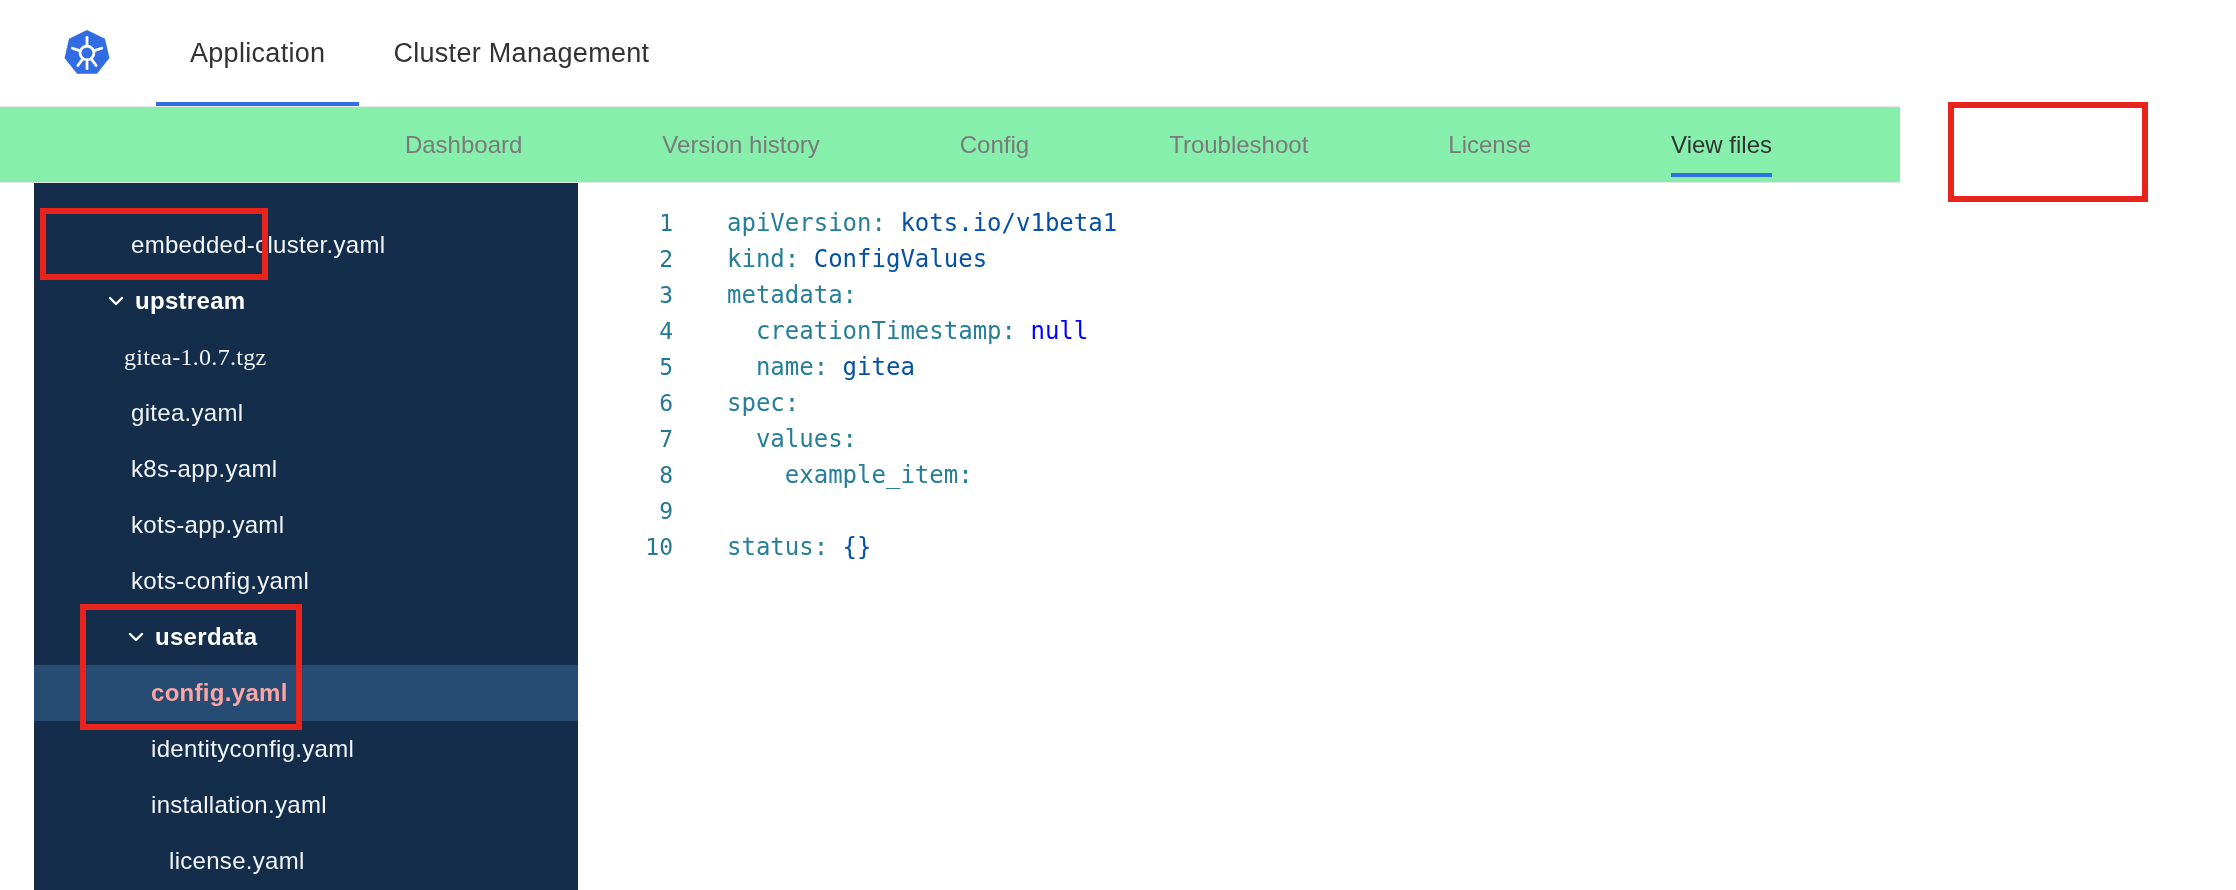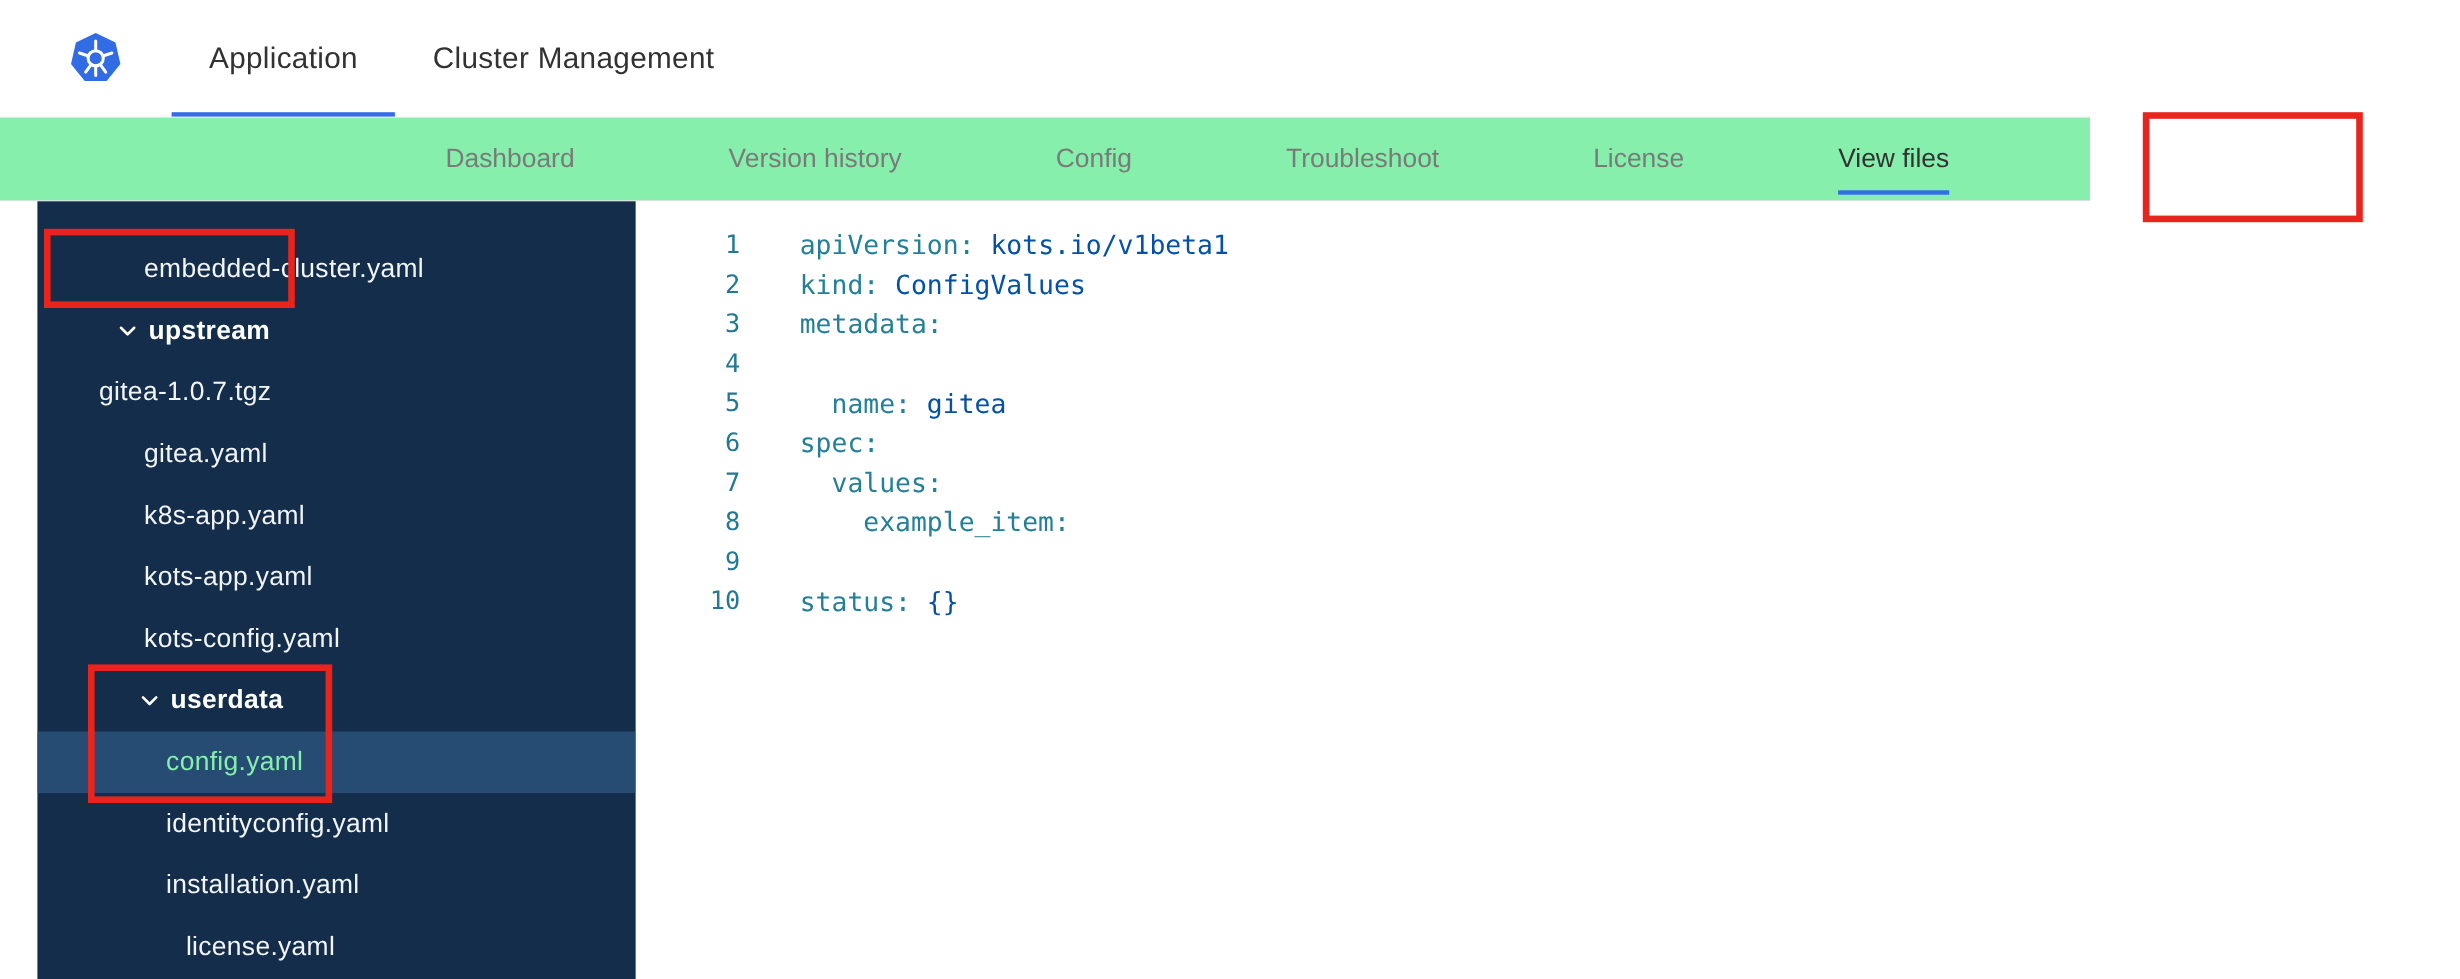--- a/index.html
+++ b/index.html
@@ -53,21 +53,21 @@
   .tree {
     width:544px; flex:0 0 auto; margin-left:34px;
     background:var(--sidebar-bg, #132d4a);
     padding-top:34px;
     color:#ffffff; font-size:24px; letter-spacing:0.3px;
     overflow:hidden;
   }
   .tree-row { height:56px; display:flex; align-items:center; cursor:pointer; white-space:nowrap; }
   .tree-row.folder { font-weight:bold; }
   .tree-row.file { color:#f2f5f8; }
-  .tree-row.selected { background:var(--sidebar-sel, #264c73); font-weight:normal; color:#86efac; }
+  .tree-row.selected { background:var(--sidebar-sel, #264c73); font-weight:bold; color:#fca5a5; }
   .chevron { display:flex; margin-right:8px; color:#ffffff; }
 
   
   .editor {
     flex:1; min-width:0; background:#ffffff;
     padding-top:22px;
     font-family:"DejaVu Sans Mono", monospace;
     font-size:24px;
   }
   .code-line { display:flex; height:36px; line-height:36px; white-space:pre; }
@@ -140,21 +140,21 @@
     <span class="t-label">embedded-cluster.yaml</span>
   </div>
         <div class="tree-row folder" style="padding-left: 71px;">
     <span class="chevron">
       <svg width="22" height="22" viewBox="0 0 22 22">
         <path d="M5 8 L11 14 L17 8" fill="none" stroke="currentColor" stroke-width="2.4" stroke-linecap="round" stroke-linejoin="round"></path>
       </svg>
     </span>
     <span class="t-label">upstream</span>
   </div>
-        <div class="tree-row file" style="padding-left: 56px;">
+        <div class="tree-row file" style="padding-left: 90px; font-family: Liberation Serif, serif;">
     <span class="t-label">gitea-1.0.7.tgz</span>
   </div>
         <div class="tree-row file" style="padding-left: 97px;">
     <span class="t-label">gitea.yaml</span>
   </div>
         <div class="tree-row file" style="padding-left: 97px;">
     <span class="t-label">k8s-app.yaml</span>
   </div>
         <div class="tree-row file" style="padding-left: 97px;">
     <span class="t-label">kots-app.yaml</span>
@@ -191,20 +191,21 @@
         <div class="code-line">
     <span class="ln">2</span>
     <span class="code"><span class="tok key">kind:</span><span class="tok str"> ConfigValues</span></span>
   </div>
         <div class="code-line">
     <span class="ln">3</span>
     <span class="code"><span class="tok key">metadata:</span></span>
   </div>
         <div class="code-line">
     <span class="ln">4</span>
+    <span class="code"><span class="tok key">  creationTimestamp:</span><span class="tok kw"> null</span></span>
   </div>
         <div class="code-line">
     <span class="ln">5</span>
     <span class="code"><span class="tok key">  name:</span><span class="tok str"> gitea</span></span>
   </div>
         <div class="code-line">
     <span class="ln">6</span>
     <span class="code"><span class="tok key">spec:</span></span>
   </div>
         <div class="code-line">

